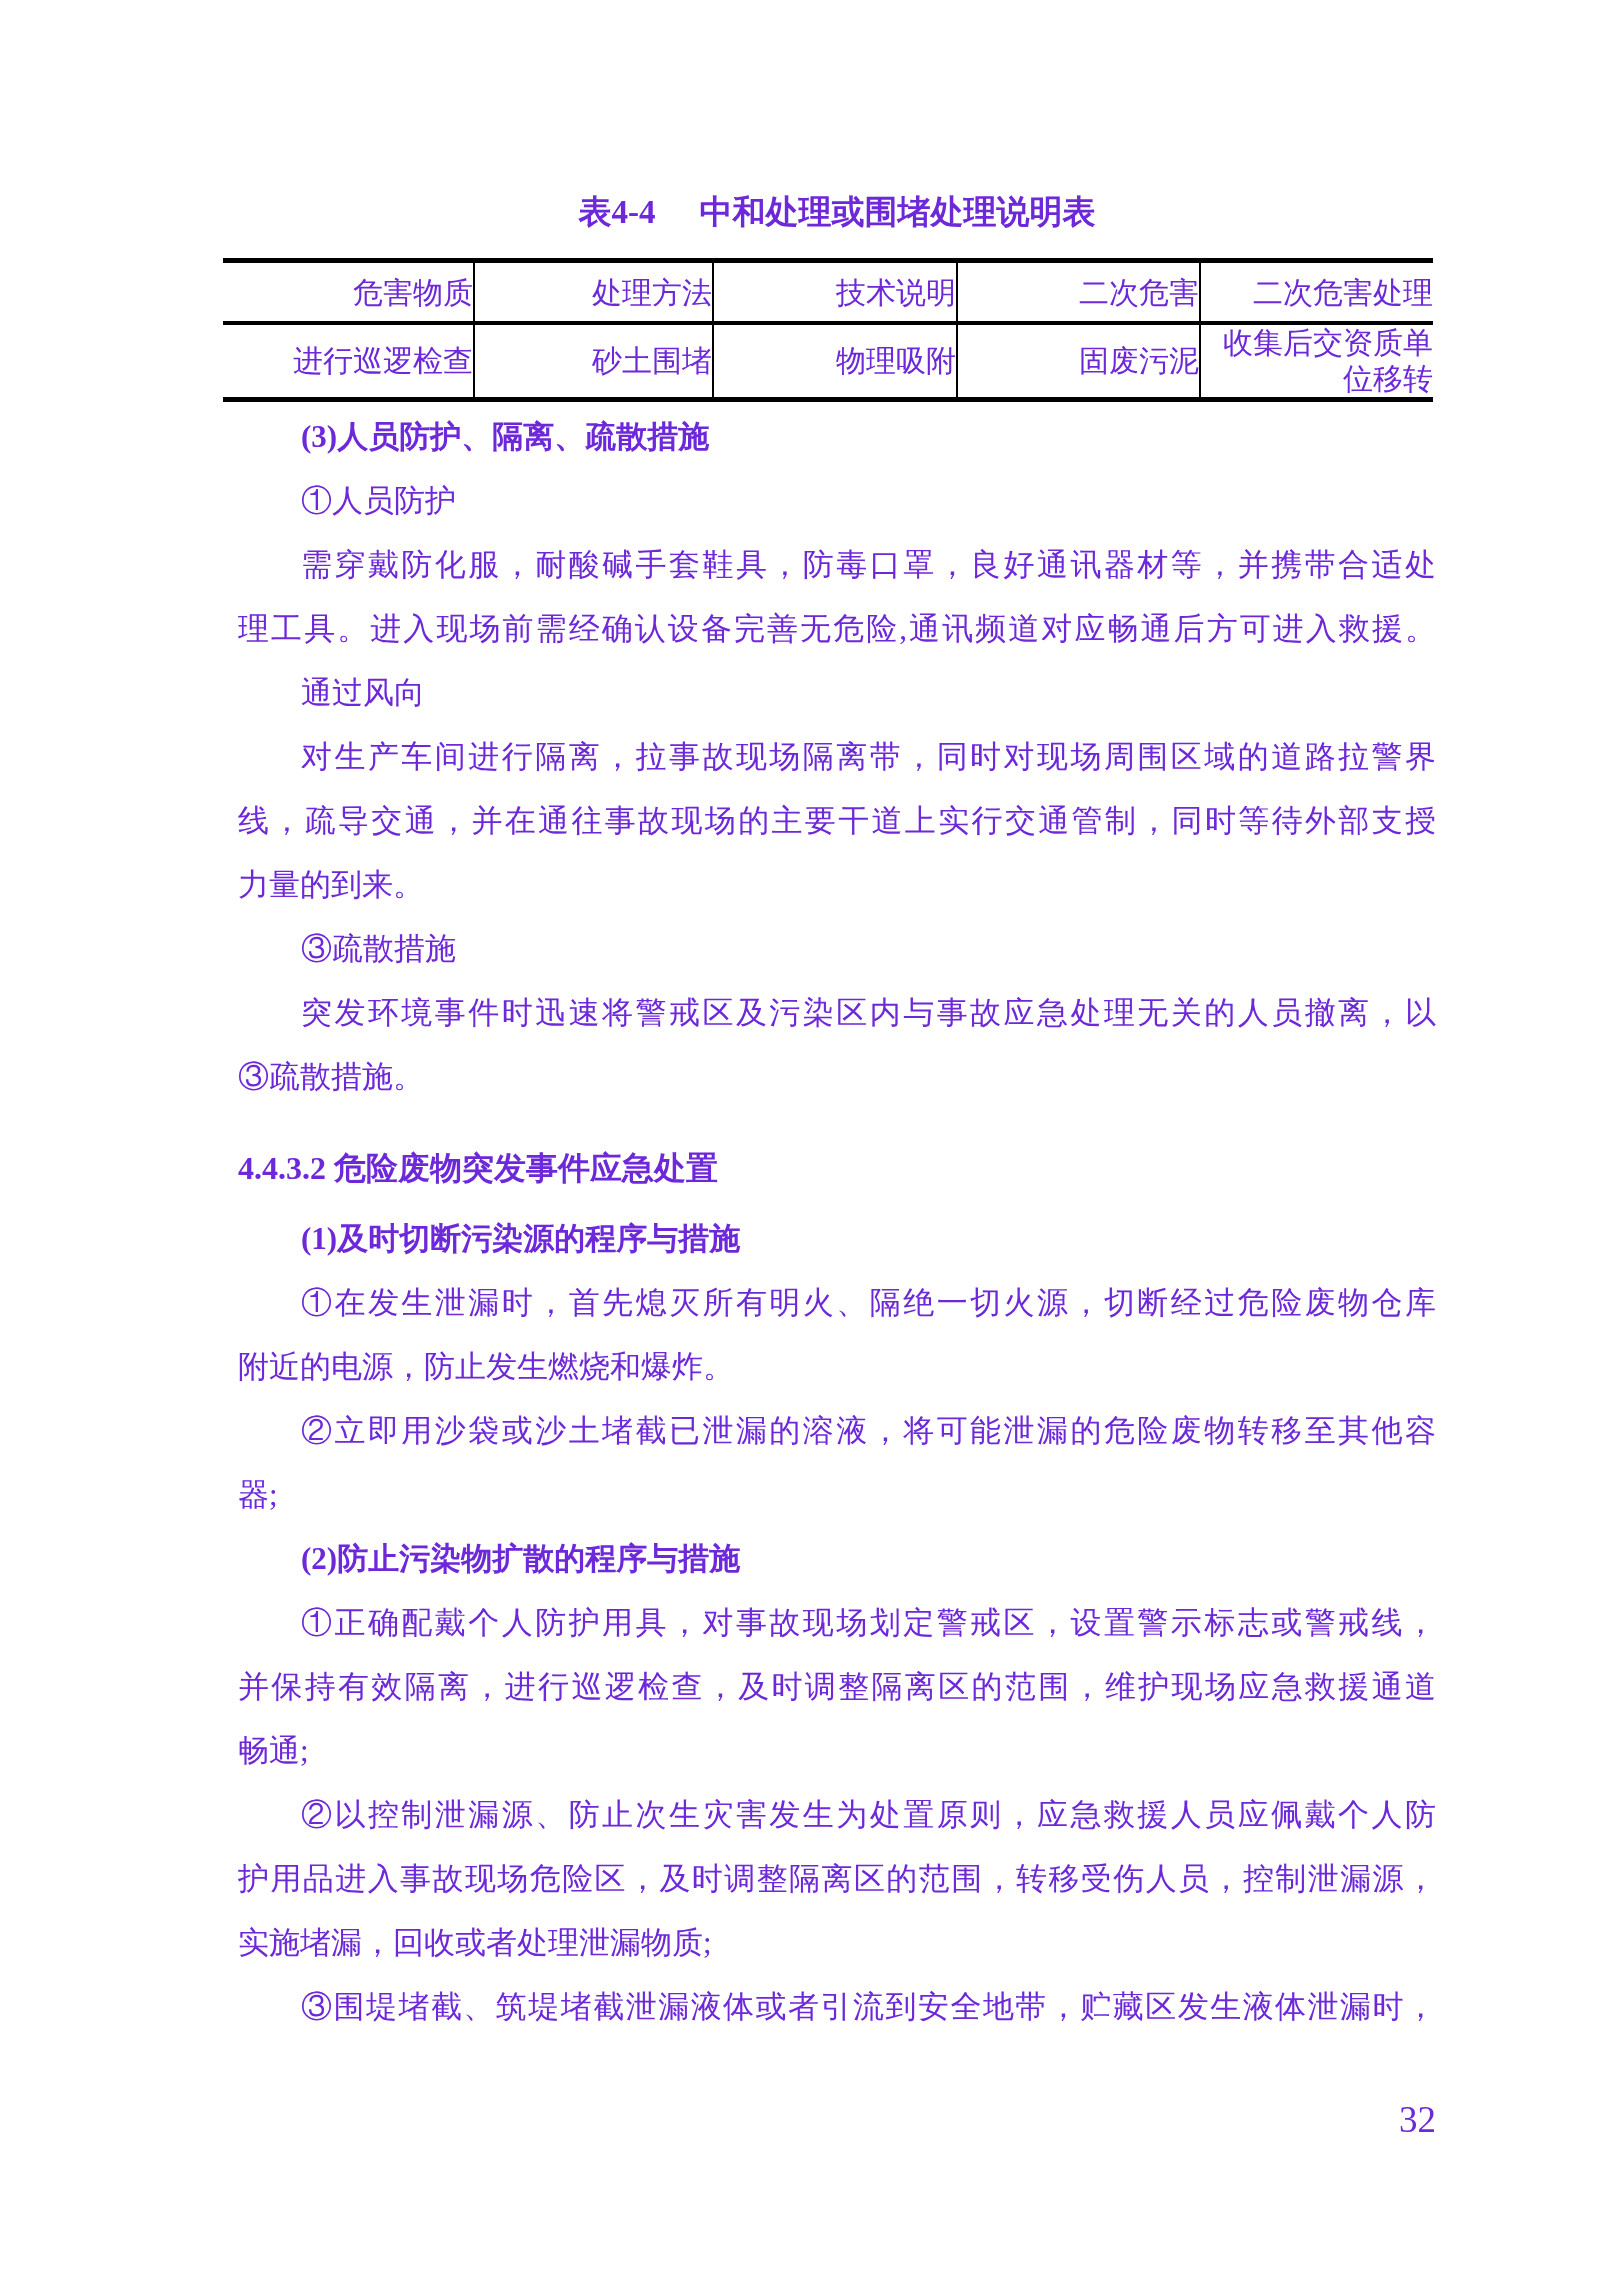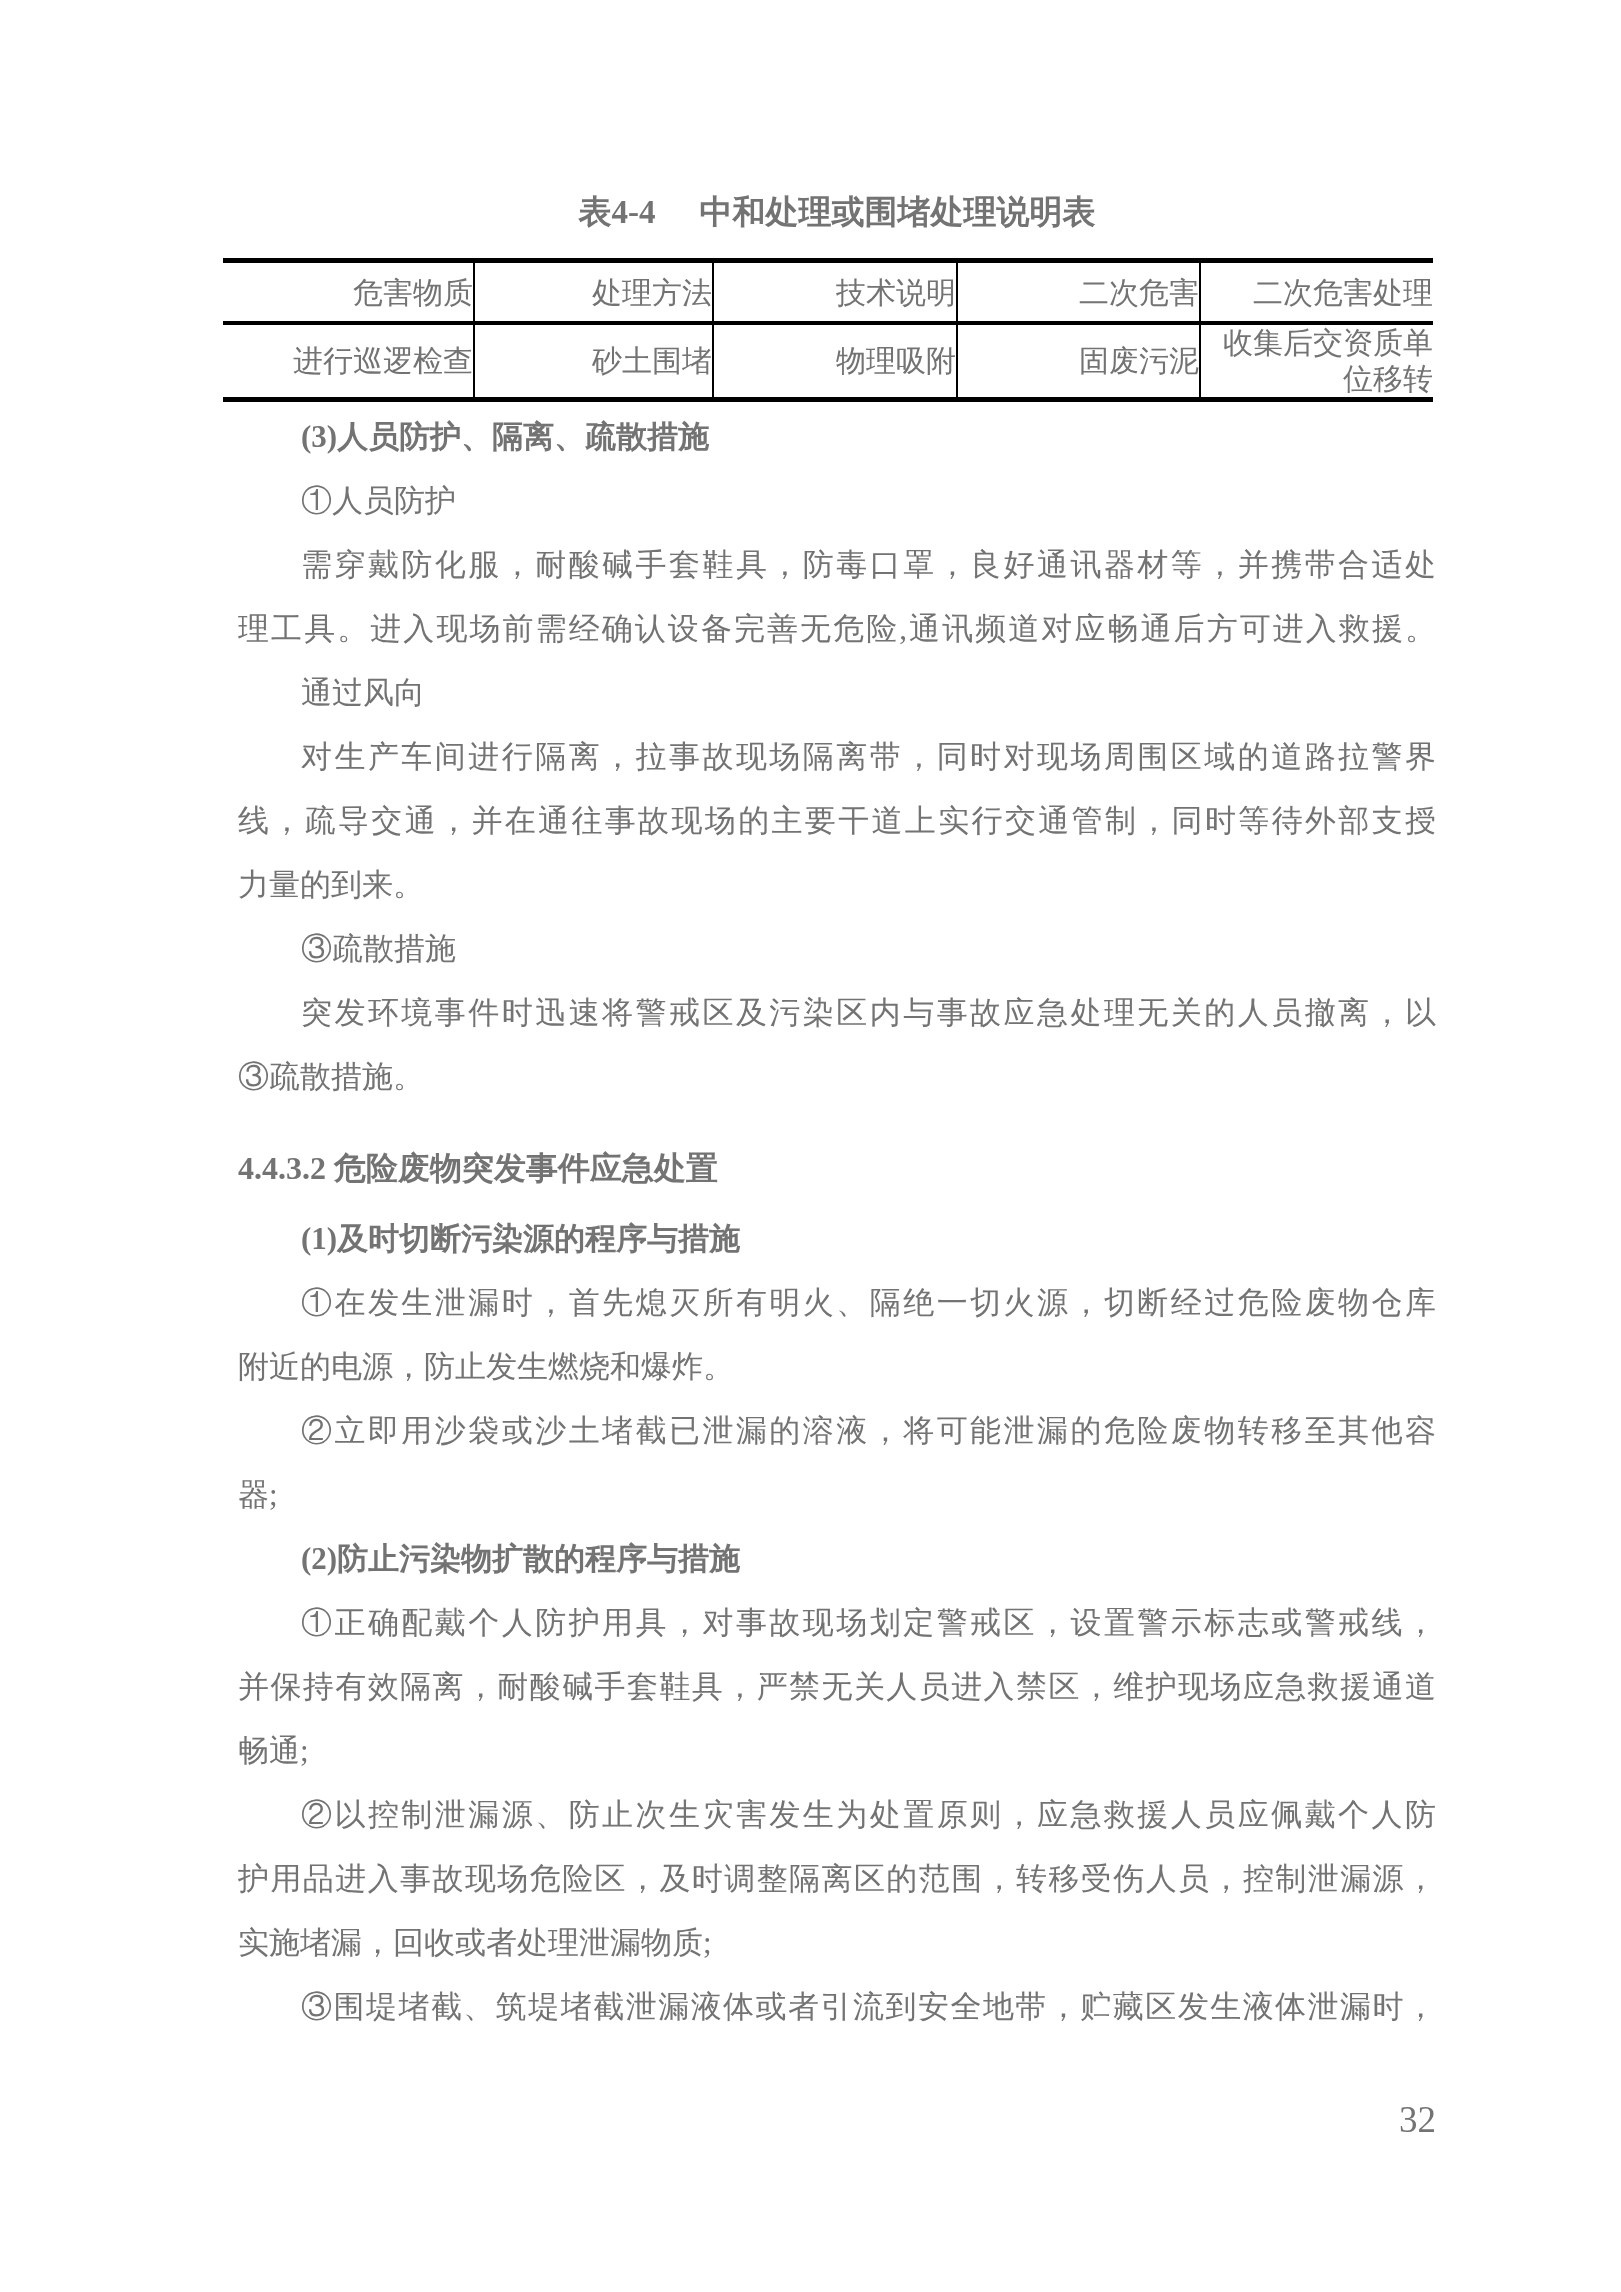--- a/index.html
+++ b/index.html
@@ -2,21 +2,21 @@
 <html><head>
 <meta charset="utf-8">
 <style>
   html,body { margin:0; padding:0; background:#e8e8e8; }
   .page {
     position:relative;
     width:1621px; height:2293px;
     margin:0 auto;
     background:#ffffff;
     font-family:"Liberation Serif","DejaVu Serif",serif;
-    color:#737373;
+    color:#6d28d9;
     overflow:hidden;
   }
   
   .caption {
     position:absolute; top:189px; left:238px; width:1198px;
     text-align:center; font-size:33px; font-weight:bold; line-height:47px;
     white-space:nowrap;
   }
   .caption .cap-title { margin-left:44px; }
   
@@ -99,21 +99,21 @@
     <div class="ln ind j">突发环境事件时迅速将警戒区及污染区内与事故应急处理无关的人员撤离，以</div>
     <div class="ln">③疏散措施。</div>
     <div class="ln h">4.4.3.2 危险废物突发事件应急处置</div>
     <div class="ln b ind">(1)及时切断污染源的程序与措施</div>
     <div class="ln ind j">①在发生泄漏时，首先熄灭所有明火、隔绝一切火源，切断经过危险废物仓库</div>
     <div class="ln">附近的电源，防止发生燃烧和爆炸。</div>
     <div class="ln ind j">②立即用沙袋或沙土堵截已泄漏的溶液，将可能泄漏的危险废物转移至其他容</div>
     <div class="ln">器;</div>
     <div class="ln b ind">(2)防止污染物扩散的程序与措施</div>
     <div class="ln ind j">①正确配戴个人防护用具，对事故现场划定警戒区，设置警示标志或警戒线，</div>
-    <div class="ln j">并保持有效隔离，耐酸碱手套鞋具，严禁无关人员进入禁区，维护现场应急救援通道</div>
+    <div class="ln j">并保持有效隔离，进行巡逻检查，及时调整隔离区的范围，维护现场应急救援通道</div>
     <div class="ln">畅通;</div>
     <div class="ln ind j">②以控制泄漏源、防止次生灾害发生为处置原则，应急救援人员应佩戴个人防</div>
     <div class="ln j">护用品进入事故现场危险区，及时调整隔离区的范围，转移受伤人员，控制泄漏源，</div>
     <div class="ln">实施堵漏，回收或者处理泄漏物质;</div>
     <div class="ln ind j">③围堤堵截、筑堤堵截泄漏液体或者引流到安全地带，贮藏区发生液体泄漏时，</div>
   </div>
 
   <div class="footer">
     <span>32</span>
   </div>

